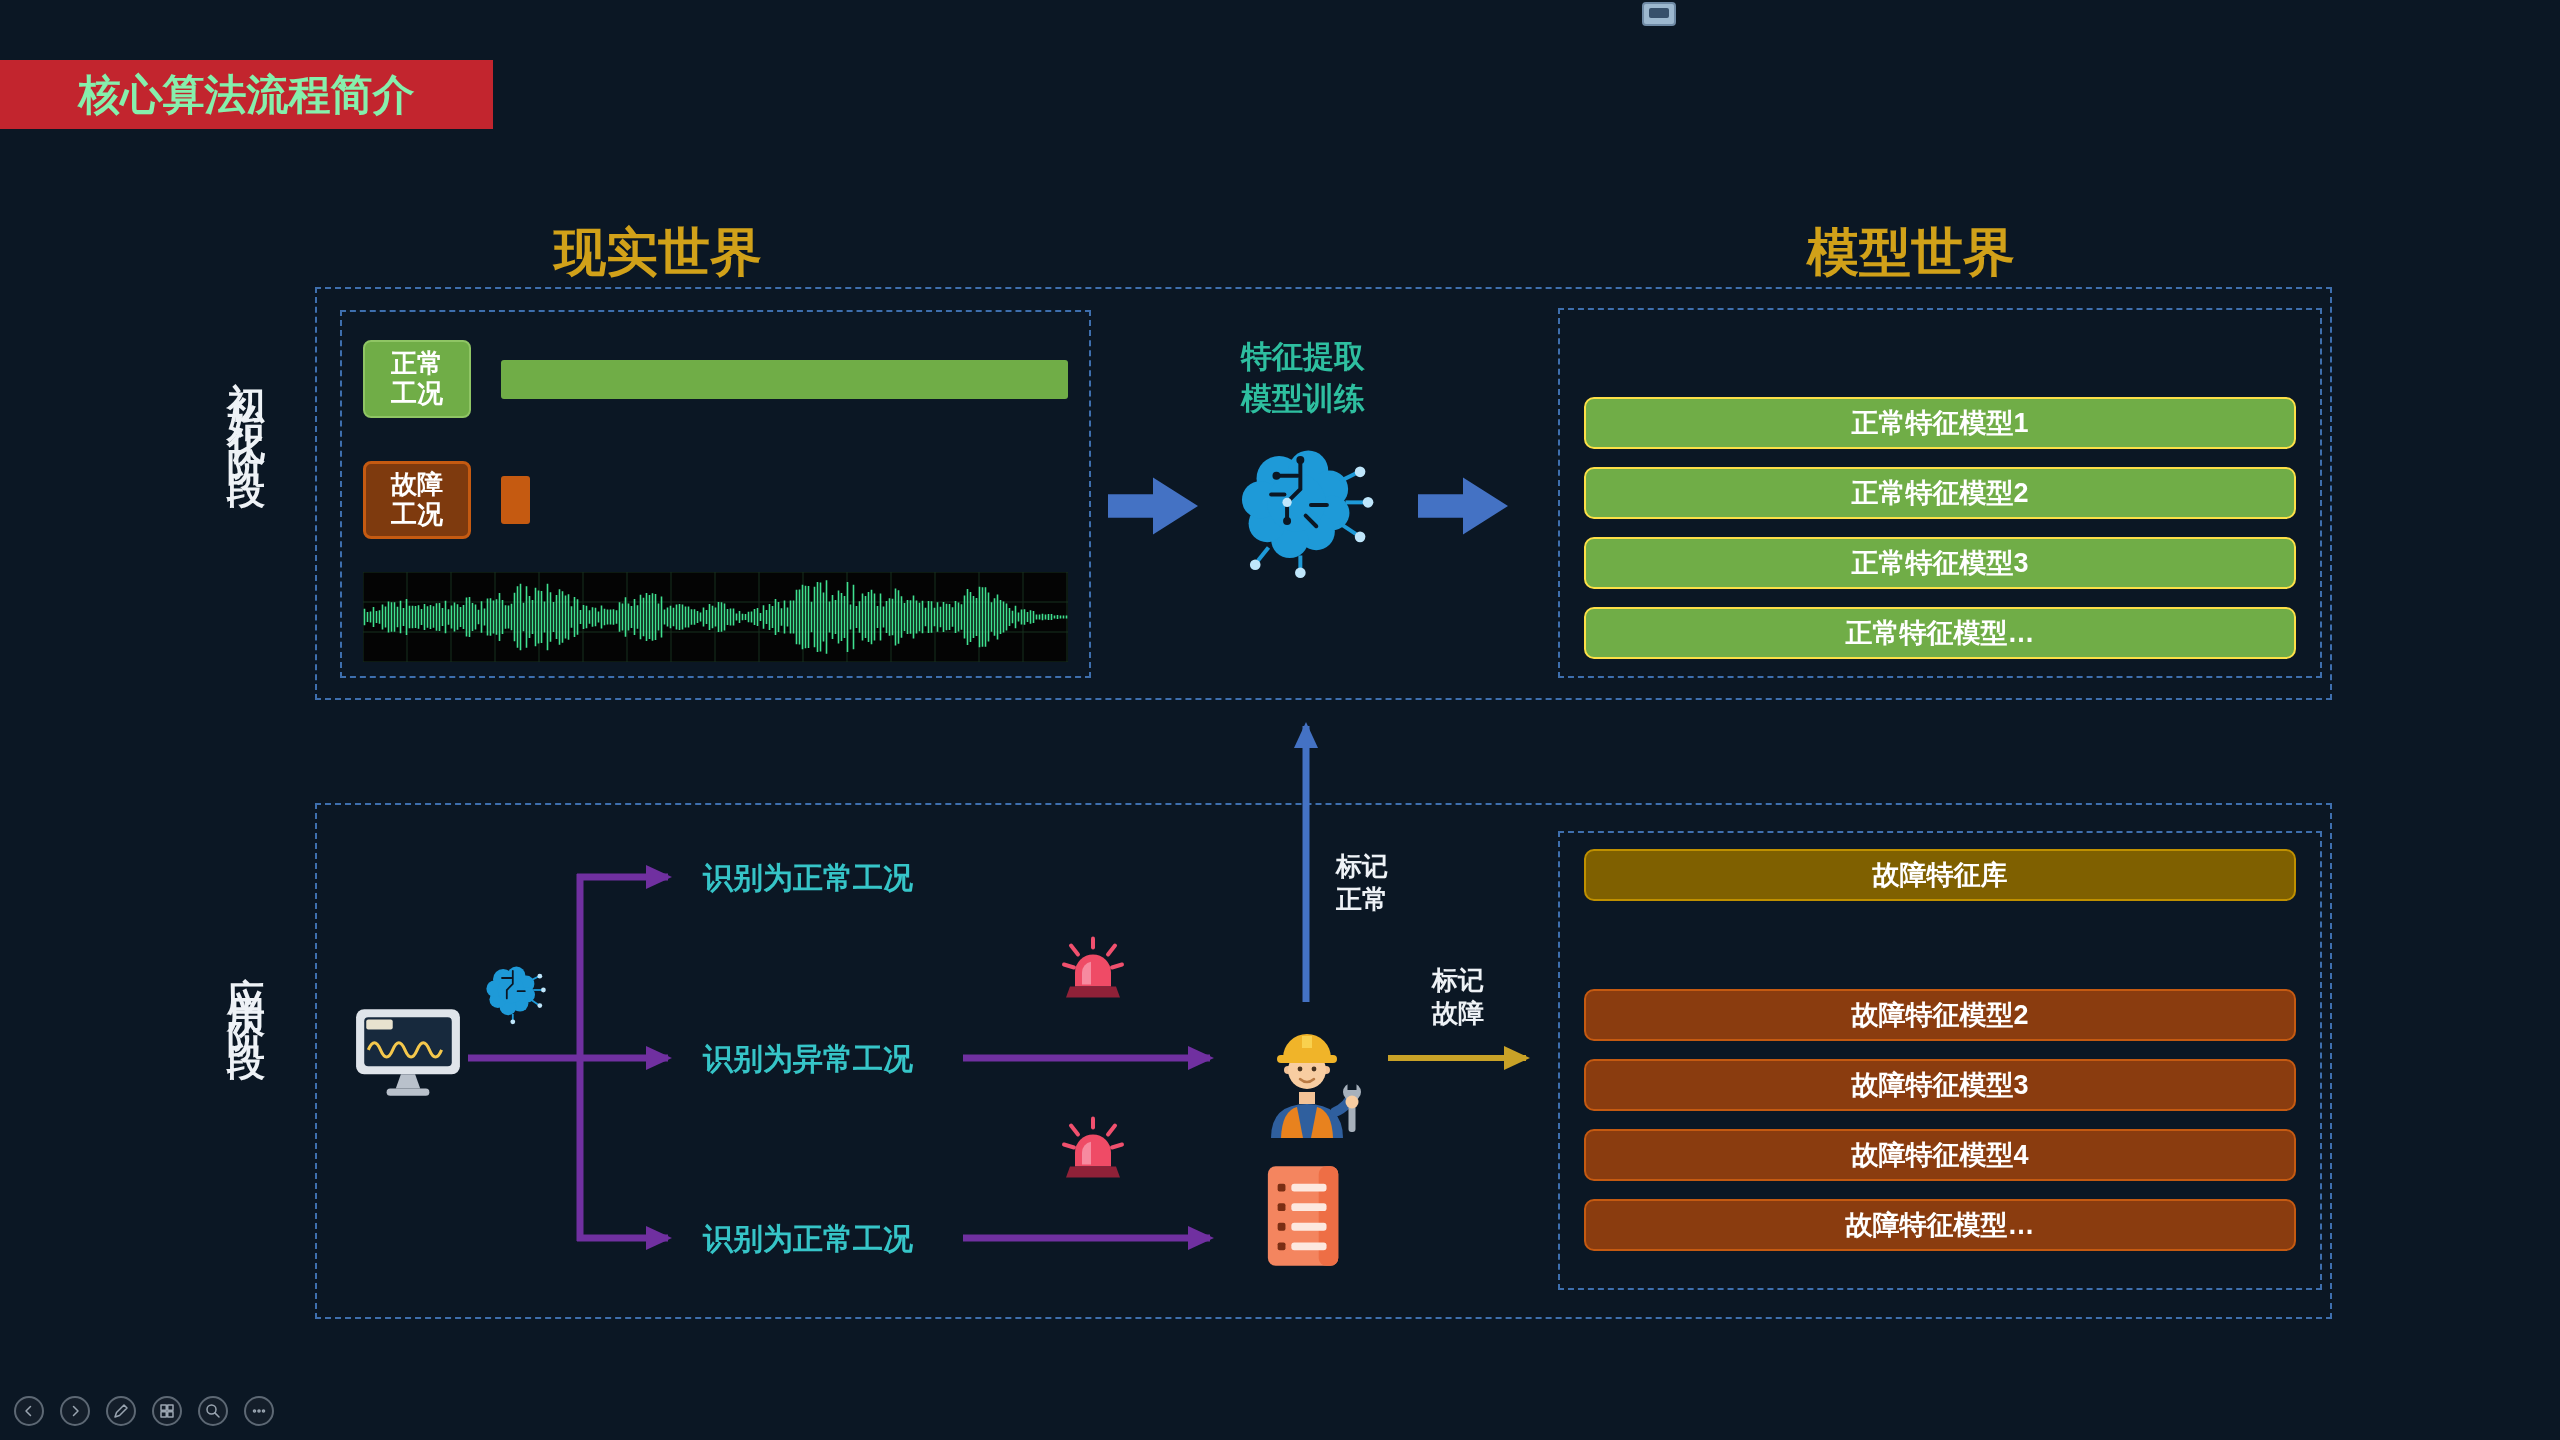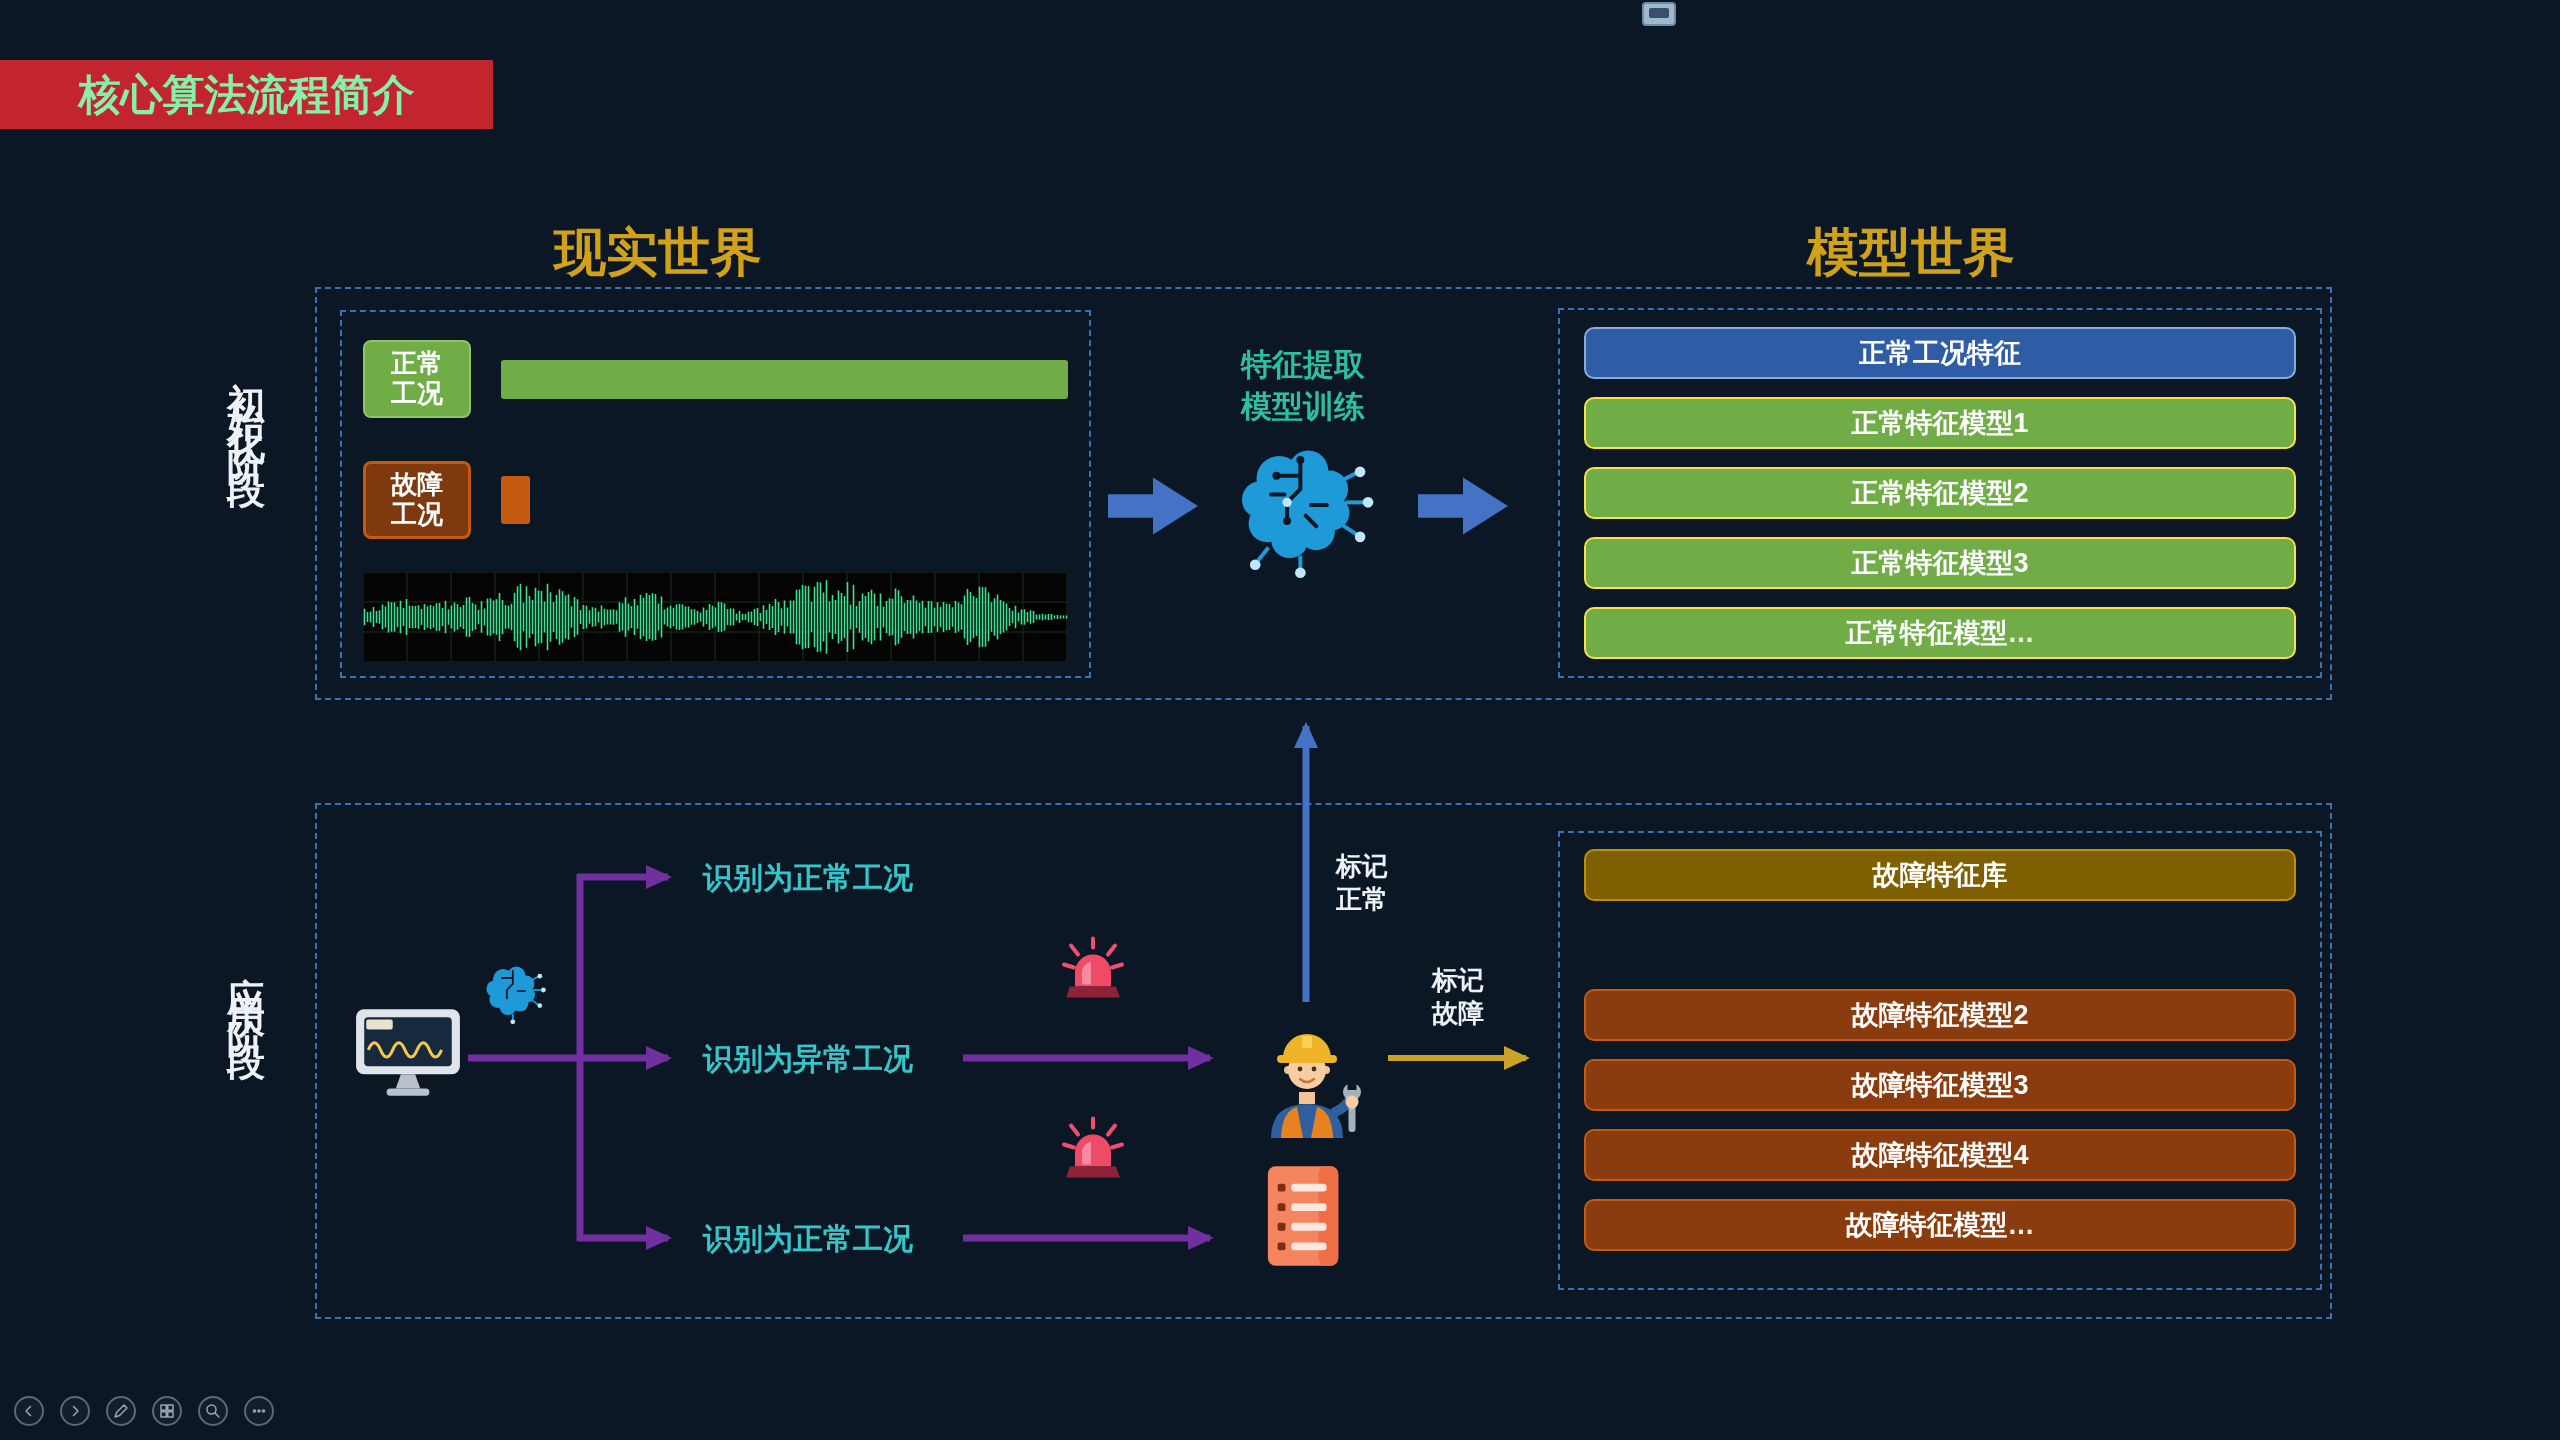--- a/index.html
+++ b/index.html
@@ -16,21 +16,21 @@
             align-items:center;justify-content:center;color:#fff;font-weight:bold;font-size:26px;line-height:1.15}
   .cond-btn.normal{background:#70ad47;border:2px solid #8fc564}
   .cond-btn.fault{background:#7e3a0e;border:3px solid #c55a11}
   .data-bar{position:absolute;border-radius:3px}
   .bar{position:absolute;left:1584px;width:712px;height:52px;border-radius:10px;display:flex;
        align-items:center;justify-content:center;color:#fff;font-weight:bold;font-size:27px}
   .bar.blue{background:#2e5ca5;border:2px solid #87aede}
   .bar.green{background:#70ad47;border:2px solid #fde047}
   .bar.olive{background:#7f6000;border:2px solid #bf9000}
   .bar.brown{background:#8a3c0f;border:2px solid #c55a11}
-  .process-label{position:absolute;left:1188px;top:344px;width:230px;text-align:center;
+  .process-label{position:absolute;left:1188px;top:336px;width:230px;text-align:center;
                  color:#2ebfa0;font-size:31px;font-weight:bold;line-height:1.35}
   .branch-label{position:absolute;width:260px;color:#36c5c8;font-size:30px;font-weight:bold}
   .mark-label{position:absolute;width:80px;text-align:center;color:#eef2f6;font-size:26px;font-weight:bold;line-height:1.25}
   .block-arrow{position:absolute;width:90px;height:62px;background:#4472c4;
                clip-path:polygon(0 31%,50% 31%,50% 4%,100% 50%,50% 96%,50% 69%,0 69%)}
   .icon{position:absolute}
   .icon svg{width:100%;height:100%;display:block}
   .overlay{position:absolute;left:0;top:0;pointer-events:none}
   .ctrl{position:absolute;width:30px;height:30px;border-radius:50%;border:2px solid #5d6874;
         display:flex;align-items:center;justify-content:center;background:rgba(30,38,48,.5)}
@@ -149,21 +149,20 @@
           <circle cx="48" cy="50" r="3.5"></circle>
       </g>
       <g fill="#0b1724">
         <circle cx="58" cy="18" r="3"></circle>
           <circle cx="48" cy="64" r="3"></circle>
           <circle cx="40" cy="30" r="3"></circle>
       </g>
     </svg>
   </div>
 
-  <div class="bar blue" style="top:327px">正常工况特征</div>
   <div class="bar green" style="top:397px">正常特征模型1</div>
   <div class="bar green" style="top:467px">正常特征模型2</div>
   <div class="bar green" style="top:537px">正常特征模型3</div>
   <div class="bar green" style="top:607px">正常特征模型…</div>
 
   <div class="bar olive" style="top:849px">故障特征库</div>
   <div class="bar brown" style="top:989px">故障特征模型2</div>
   <div class="bar brown" style="top:1059px">故障特征模型3</div>
   <div class="bar brown" style="top:1129px">故障特征模型4</div>
   <div class="bar brown" style="top:1199px">故障特征模型…</div>

